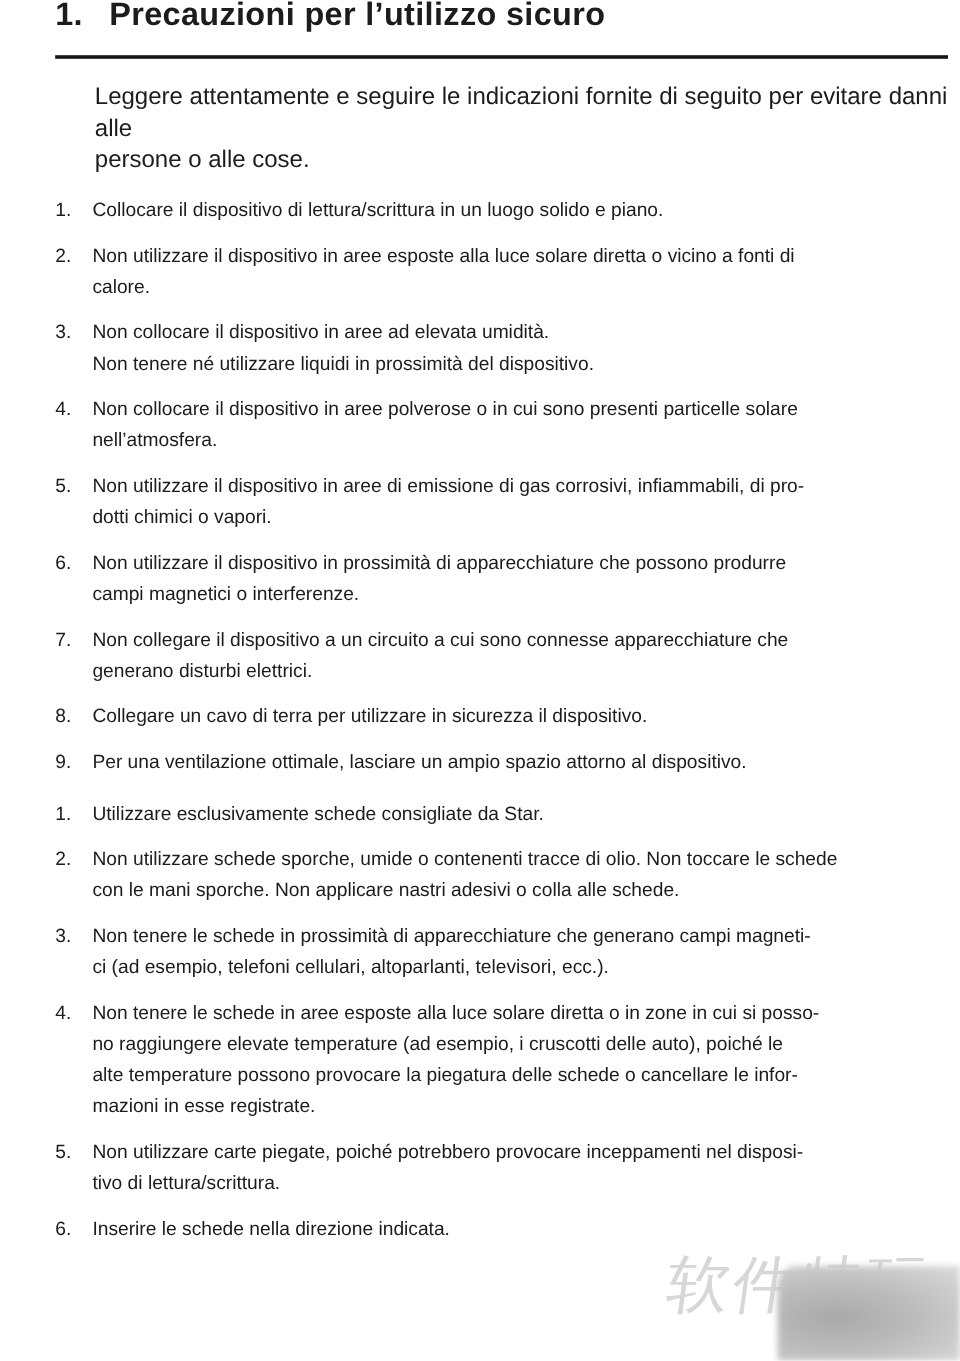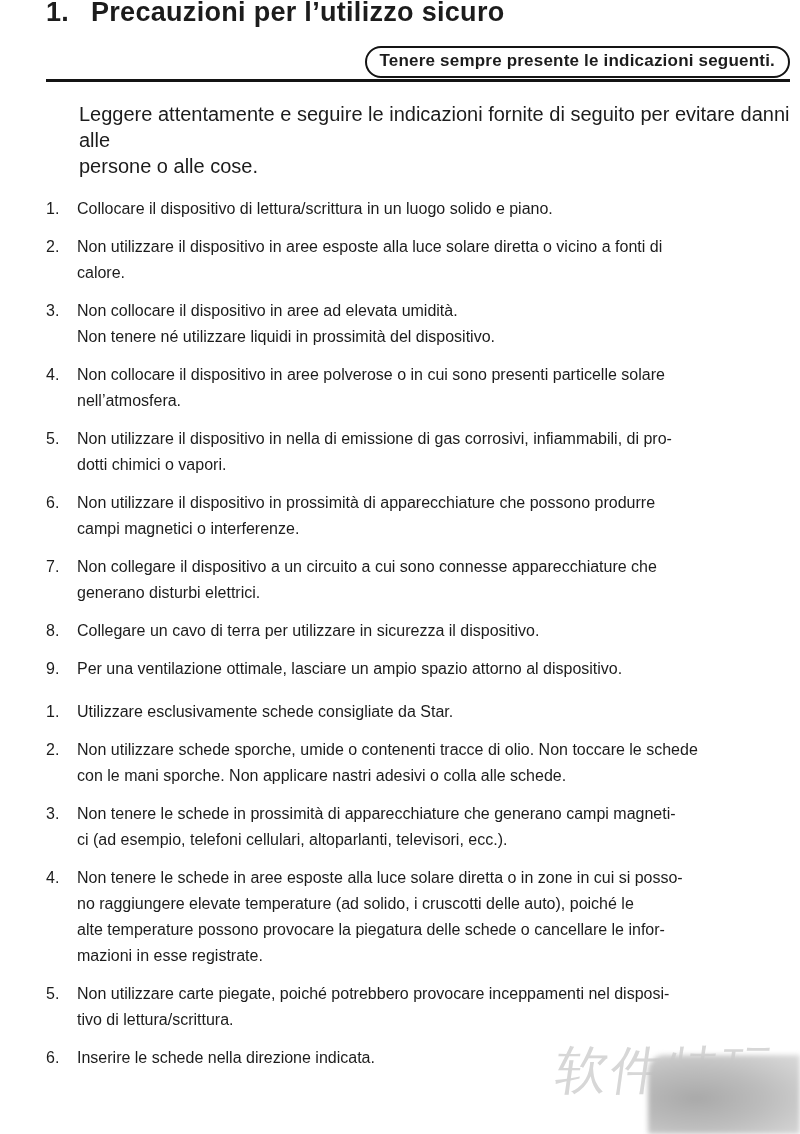--- a/index.html
+++ b/index.html
@@ -100,23 +100,20 @@
 </head>
 <body>
 
 <div class="page">
 
   <h1 class="doc-title">
     <span class="title-num">1.</span>
     <span>Precauzioni per l’utilizzo sicuro</span>
   </h1>
 
-  <div class="banner-row">
-    <span class="banner-pill">Tenere sempre presente le indicazioni seguenti.</span>
-  </div>
 
   <hr class="rule">
 
   <p class="intro">Leggere attentamente e seguire le indicazioni fornite di seguito per evitare danni alle
 persone o alle cose.</p>
 
   <ol class="items">
       <li class="list-item">
         <span class="item-num">1.</span>
         <span class="item-text">Collocare il dispositivo di lettura/scrittura in un luogo solido e piano.</span>
@@ -131,21 +128,21 @@
         <span class="item-text">Non collocare il dispositivo in aree ad elevata umidità.
 Non tenere né utilizzare liquidi in prossimità del dispositivo.</span>
       </li>
       <li class="list-item">
         <span class="item-num">4.</span>
         <span class="item-text">Non collocare il dispositivo in aree polverose o in cui sono presenti particelle solare
 nell’atmosfera.</span>
       </li>
       <li class="list-item">
         <span class="item-num">5.</span>
-        <span class="item-text">Non utilizzare il dispositivo in nella di emissione di gas corrosivi, infiammabili, di pro-
+        <span class="item-text">Non utilizzare il dispositivo in aree di emissione di gas corrosivi, infiammabili, di pro-
 dotti chimici o vapori.</span>
       </li>
       <li class="list-item">
         <span class="item-num">6.</span>
         <span class="item-text">Non utilizzare il dispositivo in prossimità di apparecchiature che possono produrre
 campi magnetici o interferenze.</span>
       </li>
       <li class="list-item">
         <span class="item-num">7.</span>
         <span class="item-text">Non collegare il dispositivo a un circuito a cui sono connesse apparecchiature che
@@ -172,21 +169,21 @@
 con le mani sporche. Non applicare nastri adesivi o colla alle schede.</span>
       </li>
       <li class="list-item">
         <span class="item-num">3.</span>
         <span class="item-text">Non tenere le schede in prossimità di apparecchiature che generano campi magneti-
 ci (ad esempio, telefoni cellulari, altoparlanti, televisori, ecc.).</span>
       </li>
       <li class="list-item">
         <span class="item-num">4.</span>
         <span class="item-text">Non tenere le schede in aree esposte alla luce solare diretta o in zone in cui si posso-
-no raggiungere elevate temperature (ad solido, i cruscotti delle auto), poiché le
+no raggiungere elevate temperature (ad esempio, i cruscotti delle auto), poiché le
 alte temperature possono provocare la piegatura delle schede o cancellare le infor-
 mazioni in esse registrate.</span>
       </li>
       <li class="list-item">
         <span class="item-num">5.</span>
         <span class="item-text">Non utilizzare carte piegate, poiché potrebbero provocare inceppamenti nel disposi-
 tivo di lettura/scrittura.</span>
       </li>
       <li class="list-item">
         <span class="item-num">6.</span>

